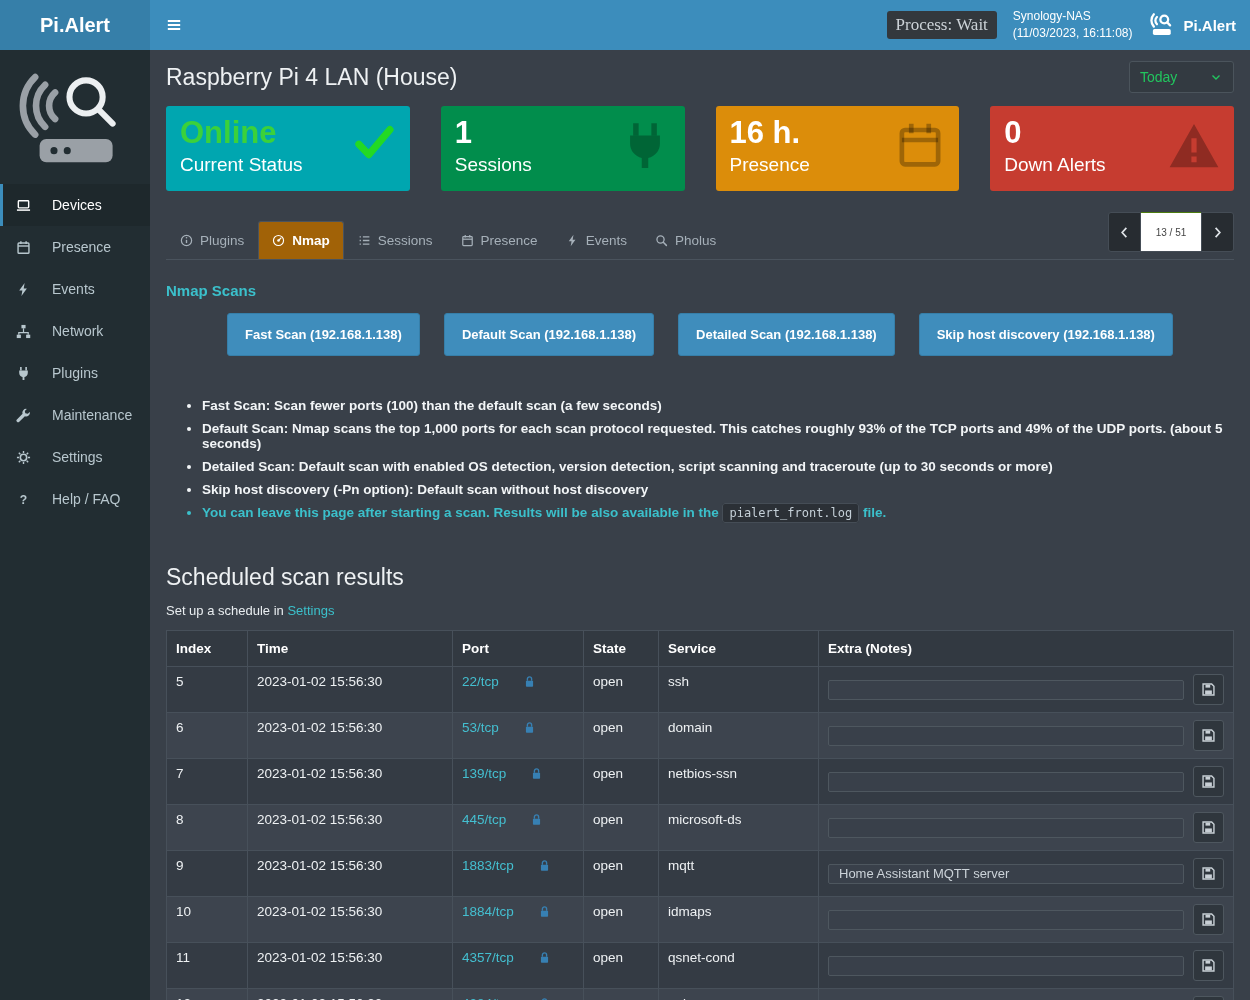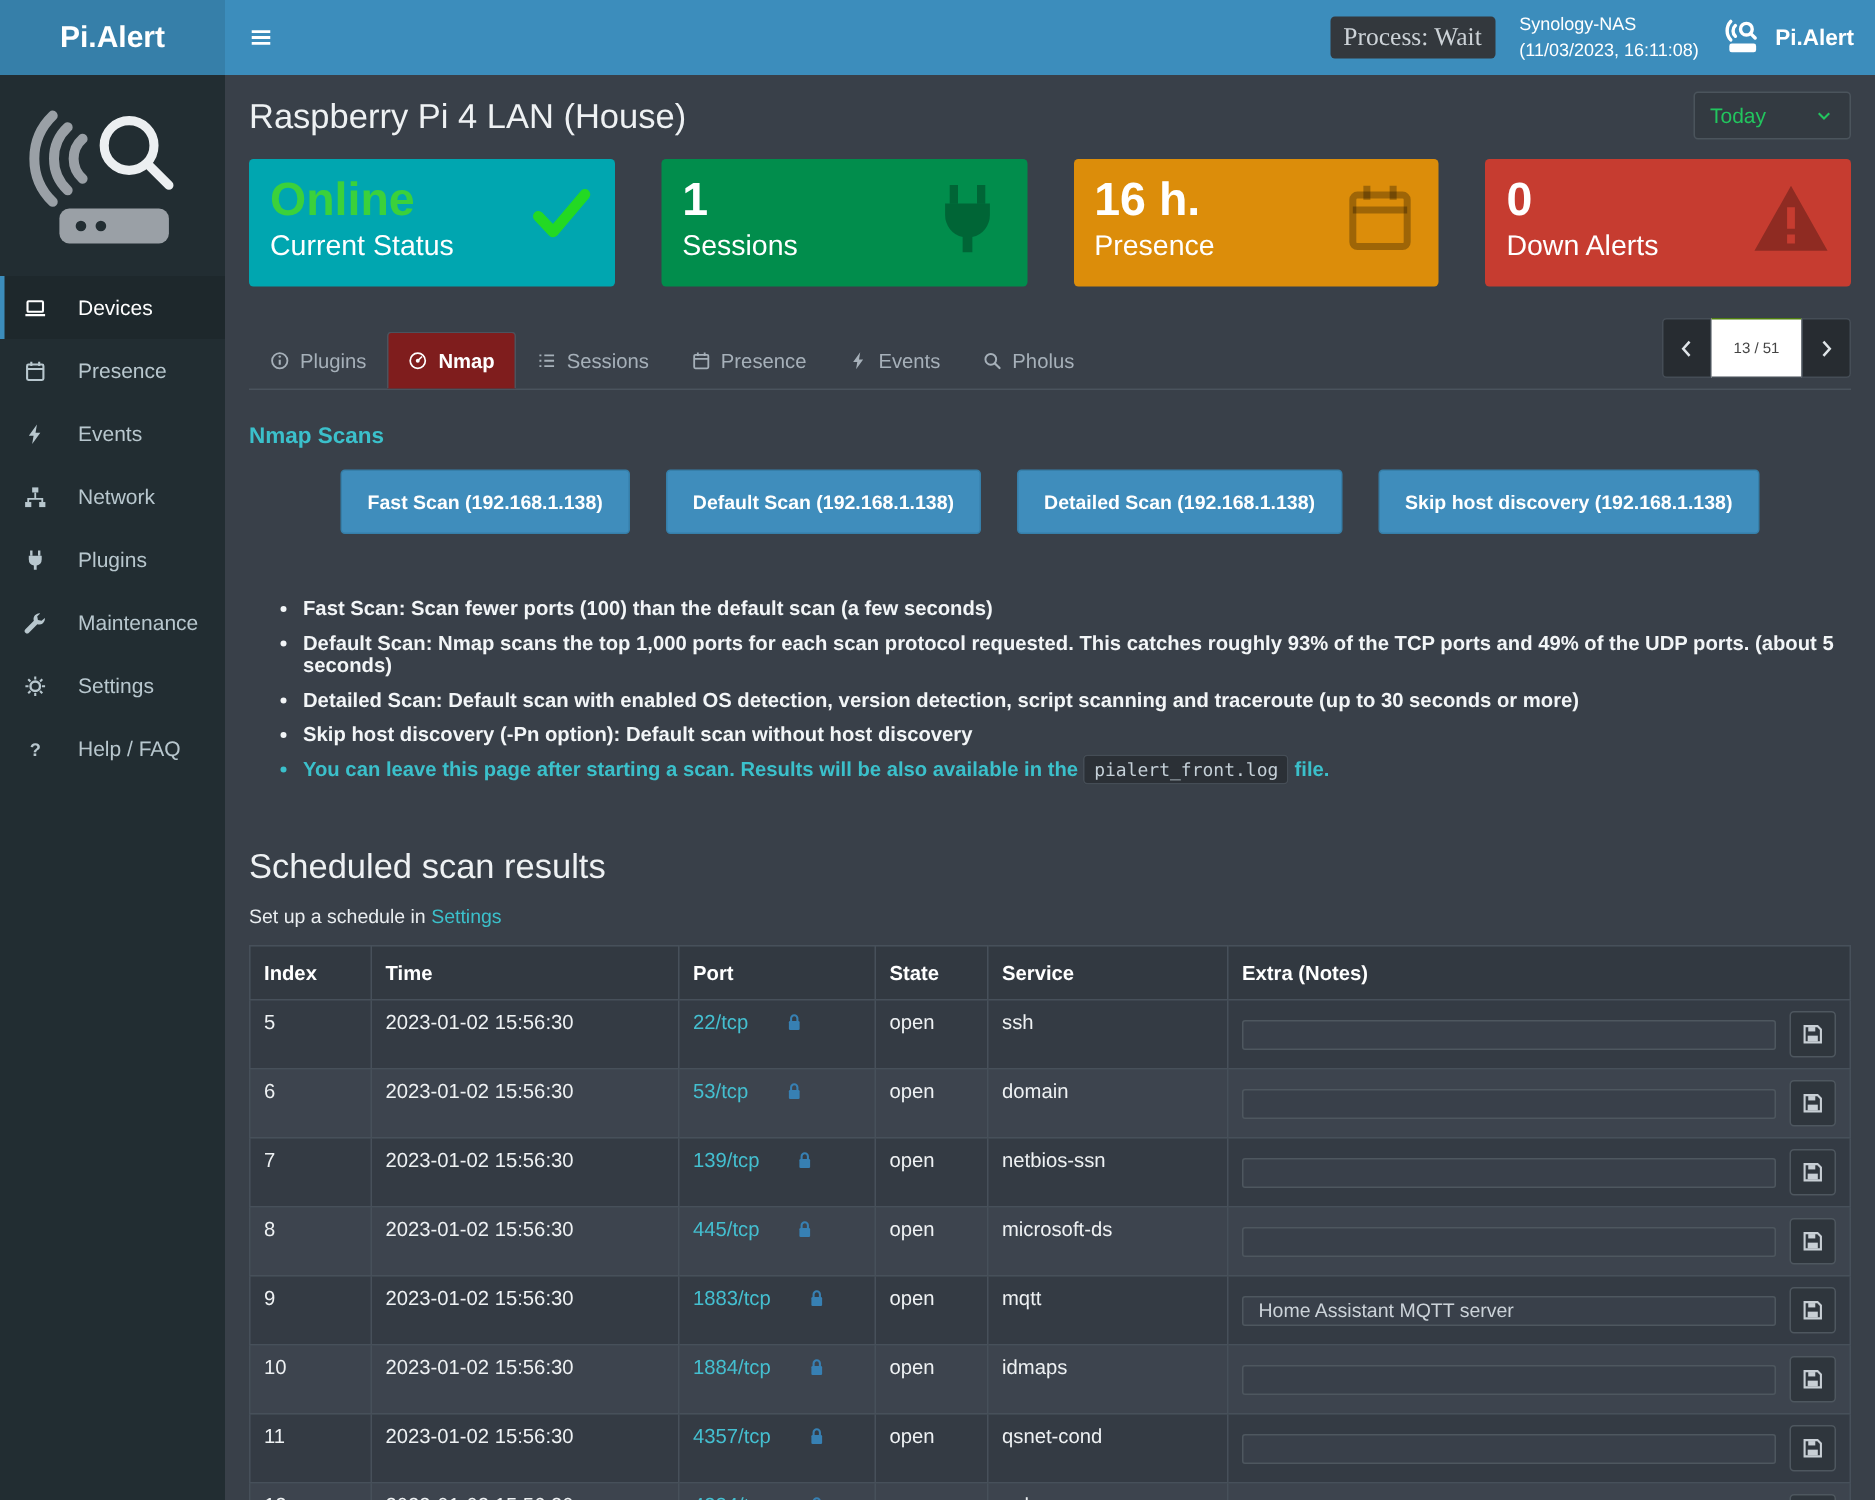--- a/index.html
+++ b/index.html
@@ -42,21 +42,21 @@
   .card-value { font-size:31px; font-weight:700; line-height:1.15; }
   .card-label { font-size:19px; margin-top:3px; color:#fff; }
   .card-icon { position:absolute; right:14px; top:14px; }
 
   
   .tabs-row { display:flex; align-items:flex-end; justify-content:space-between; margin-top:21px;
               border-bottom:1px solid #4a535d; }
   .tabs { display:flex; }
   .tab { display:flex; align-items:center; gap:7px; padding:11px 13px; font-size:13.5px; color:#a6b0b9;
          cursor:pointer; border:1px solid transparent; border-bottom:none; border-radius:3px 3px 0 0; }
-  .tab.active { background:#7f1d1d; color:#fff; border-color:#4a535d; font-weight:700; }
+  .tab.active { background:#a16207; color:#fff; border-color:#4a535d; font-weight:700; }
   .pager { display:flex; margin-bottom:7px; }
   .pager-btn { width:33px; height:40px; background:#272c31; border:1px solid #454d56; color:#dfe4e8;
                display:flex; align-items:center; justify-content:center; cursor:pointer; }
   .pager-btn.prev { border-radius:3px 0 0 3px; }
   .pager-btn.next { border-radius:0 3px 3px 0; }
   .pager-count { min-width:60px; height:40px; background:#ffffff; color:#444; font-size:10px;
                  display:flex; align-items:center; justify-content:center; border-top:1px solid #4d7c0f;
                  border-bottom:1px solid #454d56; }
 
   

